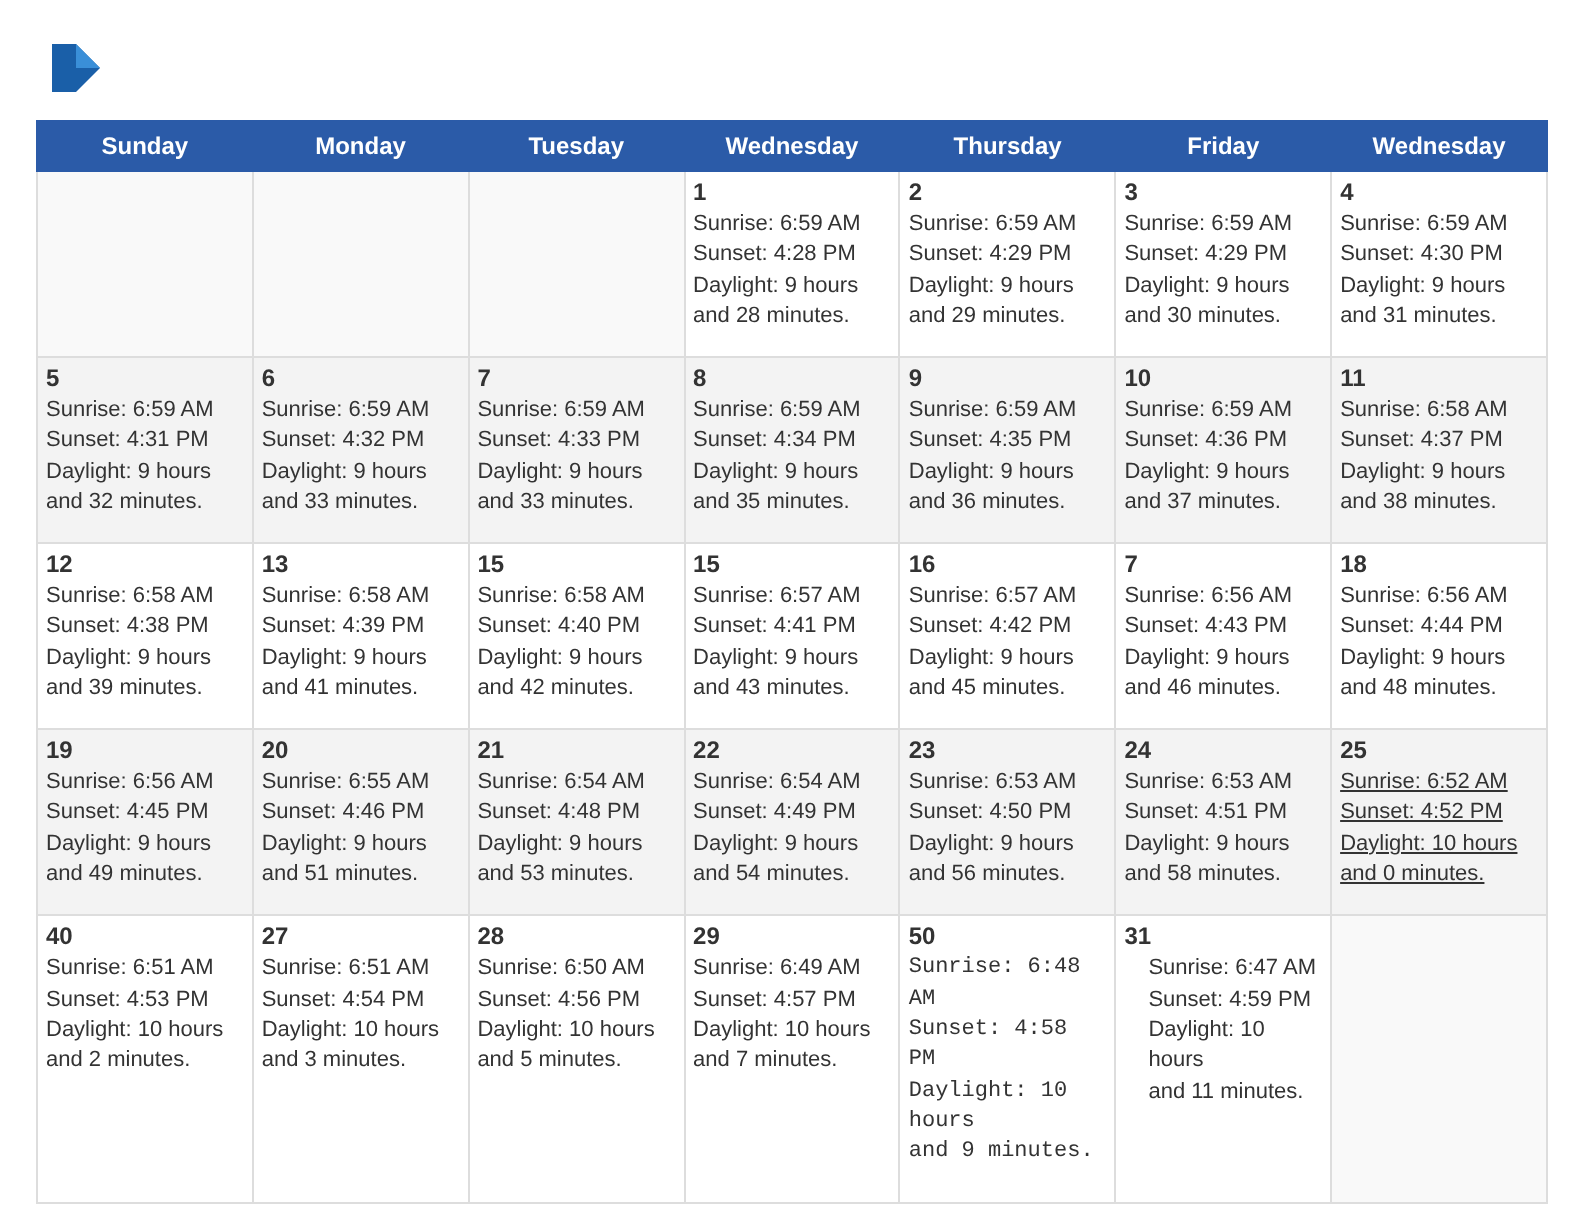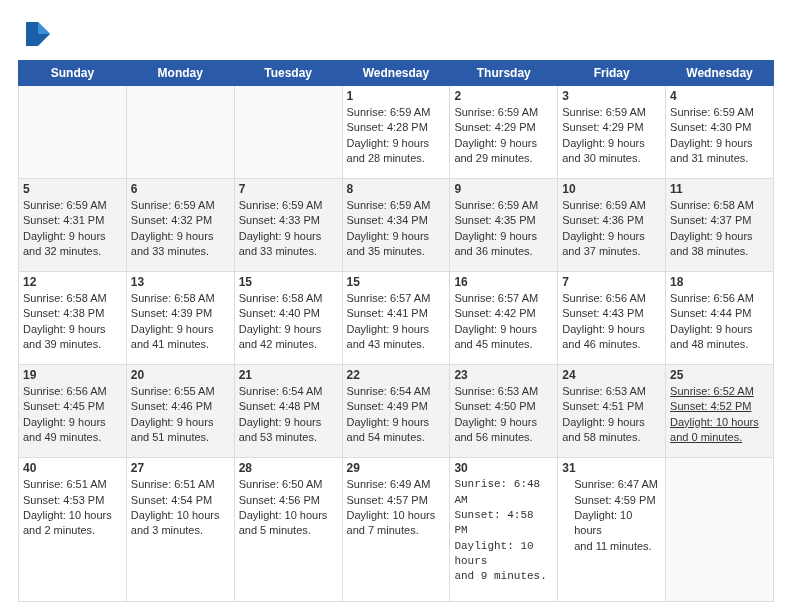--- a/index.html
+++ b/index.html
@@ -345,21 +345,21 @@
 and 5 minutes.</div>
           </td>
           <td>
             <span class="day-num">29</span>
             <div class="day-info" style="white-space: pre-line;">Sunrise: 6:49 AM
 Sunset: 4:57 PM
 Daylight: 10 hours
 and 7 minutes.</div>
           </td>
           <td>
-            <span class="day-num">30</span>
+            <span class="day-num">50</span>
             <div class="day-info" style="white-space: pre-line; font-family: Liberation Mono, monospace;">Sunrise: 6:48 AM
 Sunset: 4:58 PM
 Daylight: 10 hours
 and 9 minutes.</div>
           </td>
           <td>
             <span class="day-num">31</span>
             <div class="day-info" style="white-space: pre-line; margin-left: 12px;">Sunrise: 6:47 AM
 Sunset: 4:59 PM
 Daylight: 10 hours

